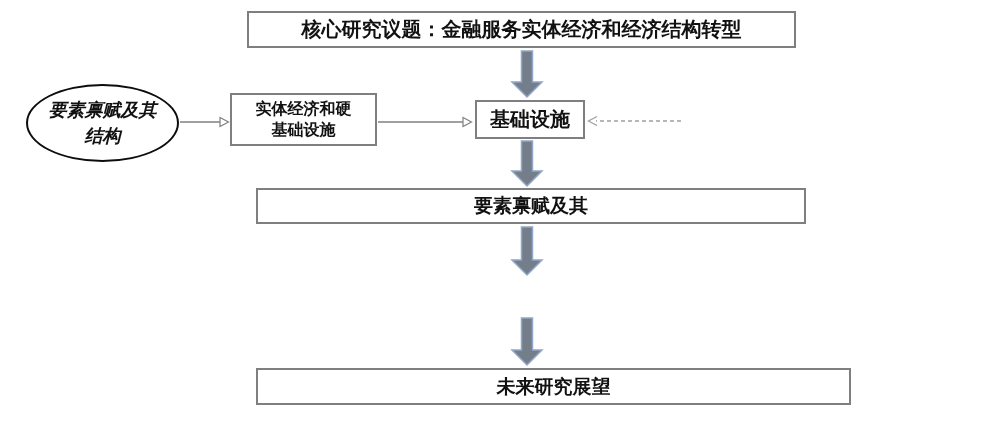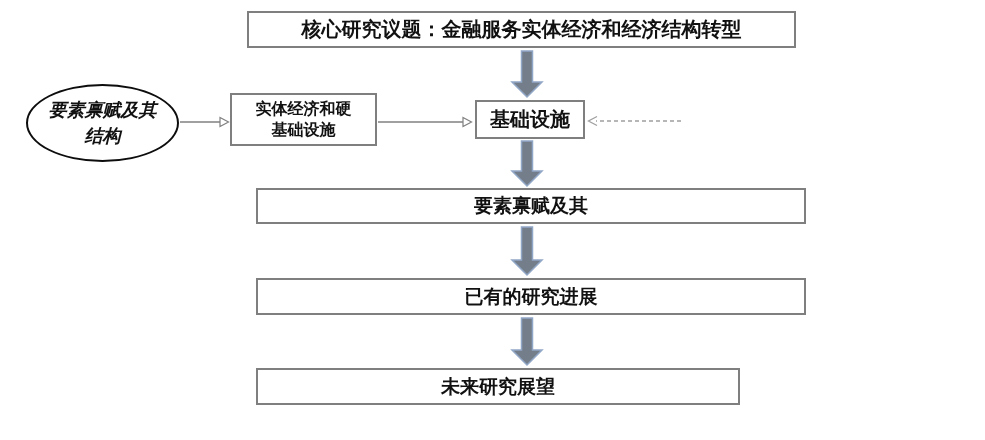--- a/index.html
+++ b/index.html
@@ -67,21 +67,21 @@
   }
   .empirical-box {
     left: 256px; top: 188px; width: 550px; height: 36px;
     font-size: 19px;
   }
   .existing-box {
     left: 256px; top: 278px; width: 550px; height: 37px;
     font-size: 19px;
   }
   .future-box {
-    left: 256px; top: 368px; width: 484px; height: 37px;
+    left: 256px; top: 368px; width: 595px; height: 37px;
     font-size: 19px;
   }
 </style>
 </head>
 <body>
 
 <div class="canvas">
 
   <svg class="connectors" viewBox="0 0 985 440" xmlns="http://www.w3.org/2000/svg">
 
@@ -112,17 +112,16 @@
 结构</div>
 
   <div class="node rect-box real-economy-box">实体经济和硬
 基础设施</div>
 
   <div class="node rect-box financial-structure-box">基础设施</div>
 
 
   <div class="node rect-box empirical-box">要素禀赋及其</div>
 
-  <div class="node rect-box existing-box">已有的研究进展</div>
 
   <div class="node rect-box future-box">未来研究展望</div>
 
 </div>
 
 </body></html>

